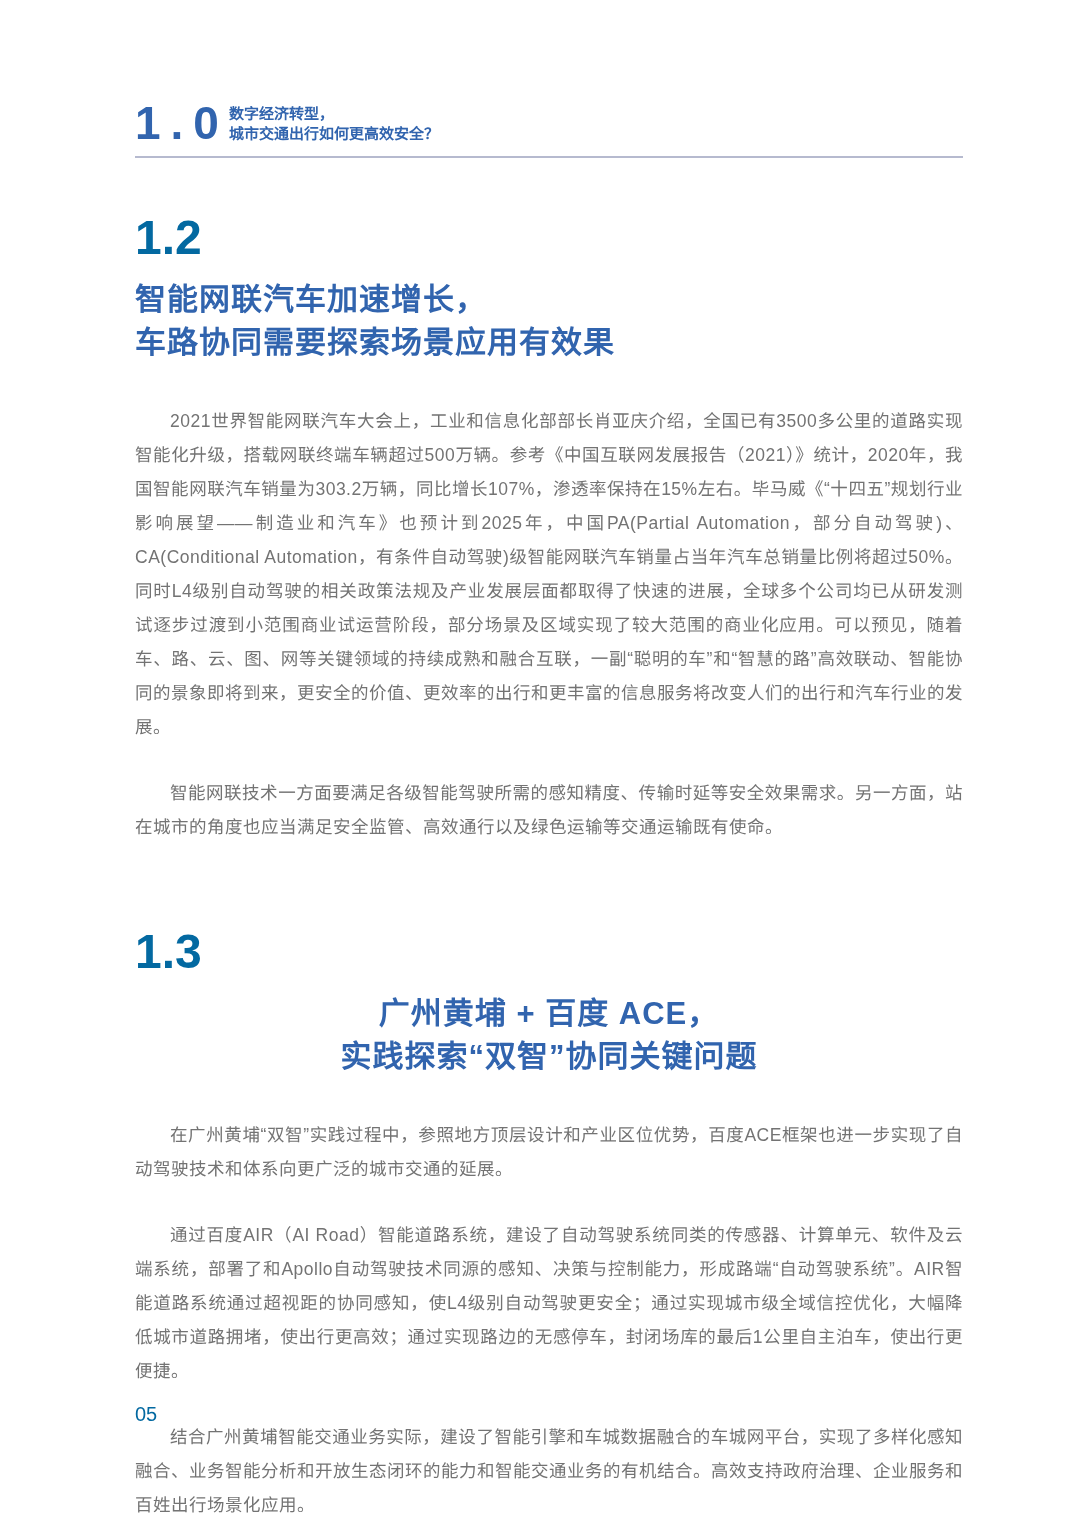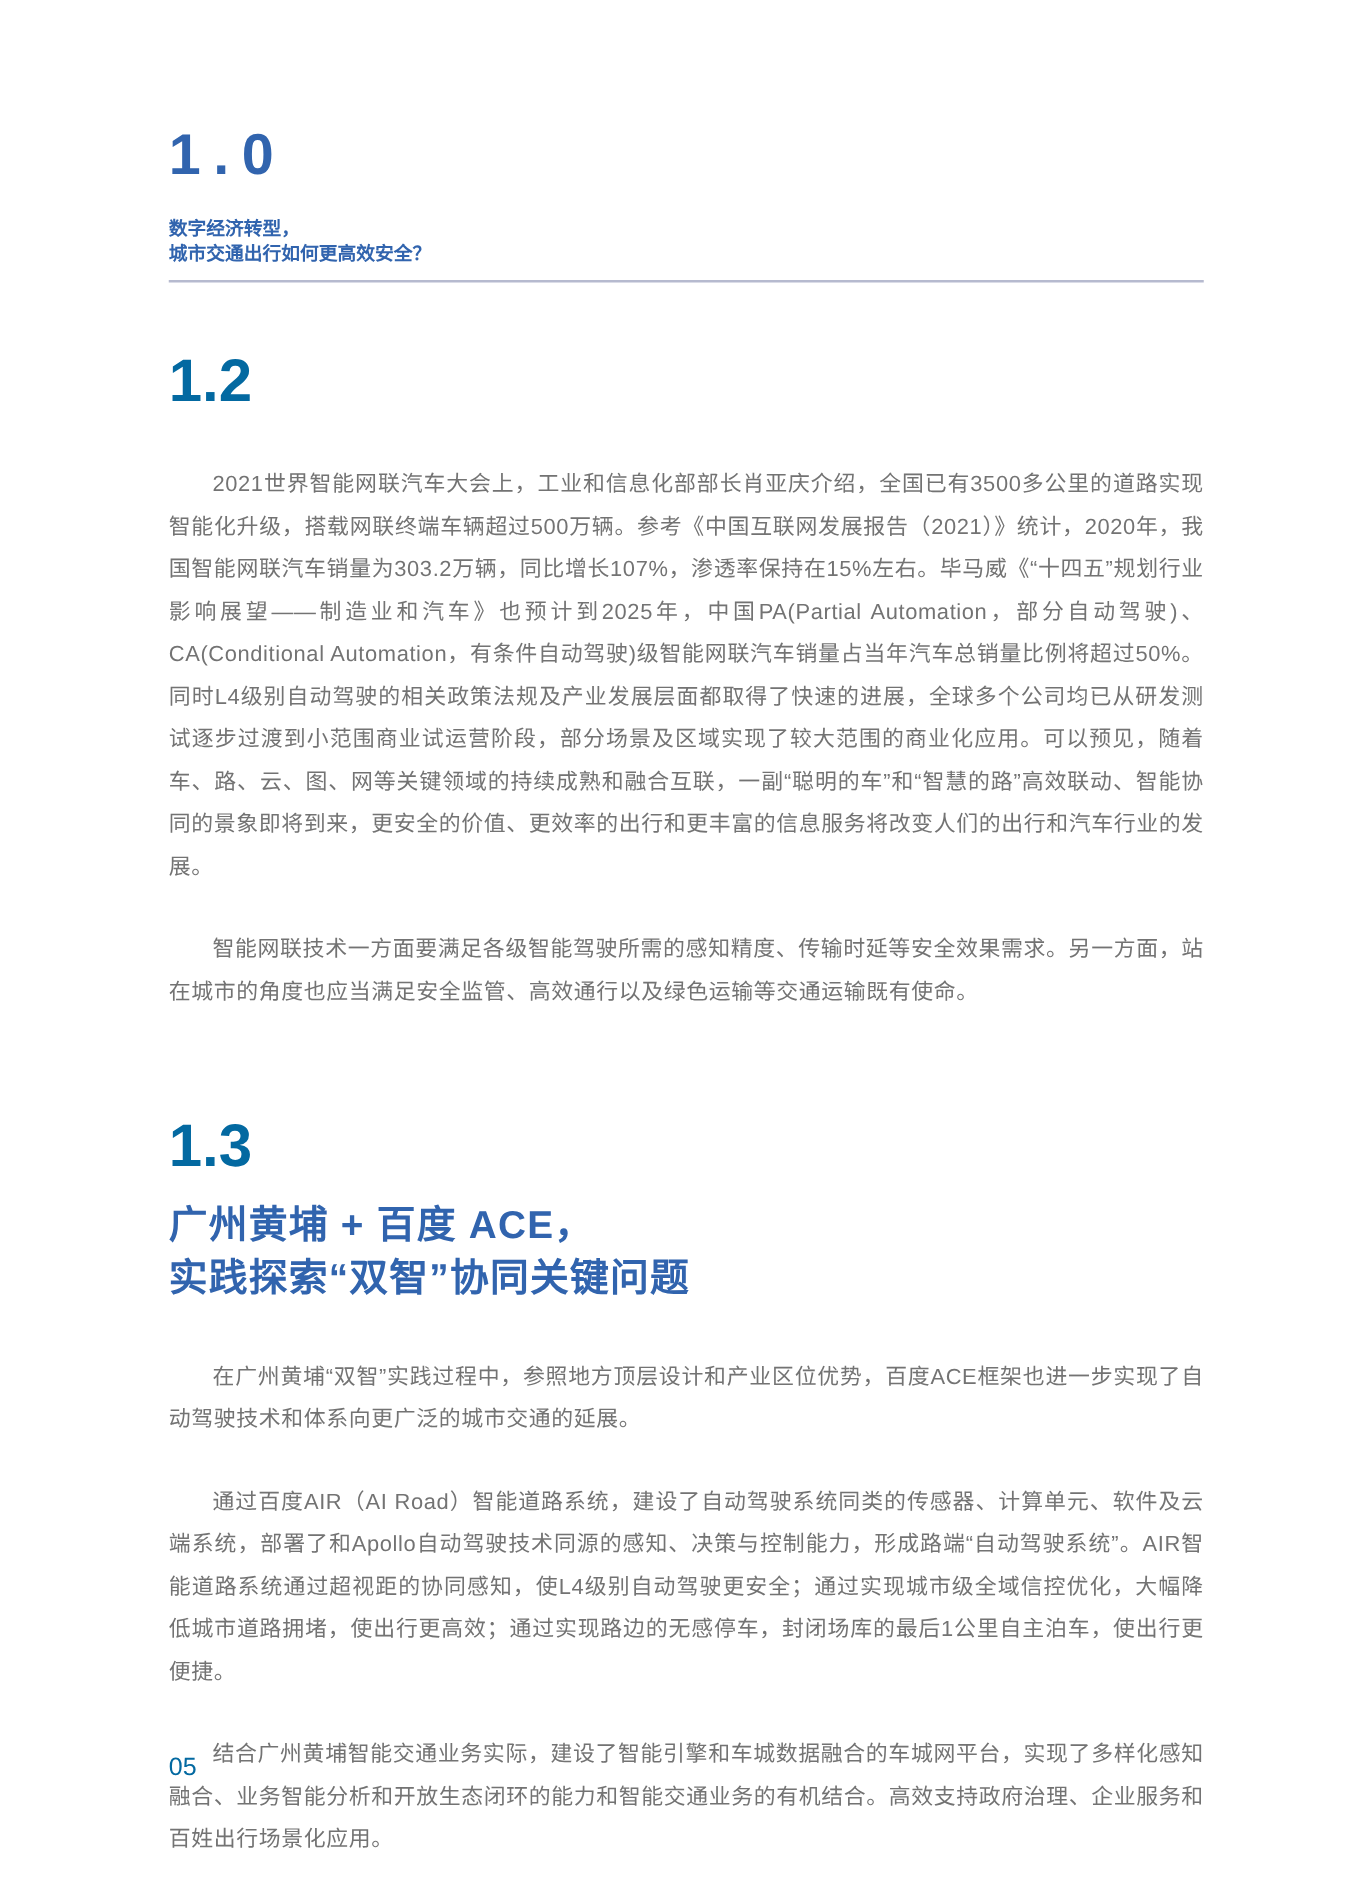--- a/index.html
+++ b/index.html
@@ -19,23 +19,21 @@
   .content {
     position: absolute;
     left: 135px;
     top: 0;
     width: 828px;
   }
   
   .page-header {
     display: flex;
     align-items: flex-start;
-    gap: 24px;
     padding-top: 100px;
-    flex-direction: column;
   }
   .chapter-num {
     color: #3164ae;
     font-size: 46px;
     font-weight: bold;
     line-height: 1;
     letter-spacing: 10px;
     white-space: nowrap;
   }
   .chapter-title {
@@ -99,29 +97,33 @@
       <div class="chapter-num">1.0</div>
       <div class="chapter-title">
         <div>数字经济转型，</div>
         <div>城市交通出行如何更高效安全？</div>
       </div>
     </header>
     <div class="header-rule"></div>
 
     <section class="sec-12">
       <div class="section-num">1.2</div>
+      <h2 class="section-title" style="margin:16px 0 0 0;">
+        <div>智能网联汽车加速增长，</div>
+        <div>车路协同需要探索场景应用有效果</div>
+      </h2>
       <div class="paragraphs">
         <p class="body-para">2021世界智能网联汽车大会上，工业和信息化部部长肖亚庆介绍，全国已有3500多公里的道路实现智能化升级，搭载网联终端车辆超过500万辆。参考《中国互联网发展报告（2021）》统计，2020年，我国智能网联汽车销量为303.2万辆，同比增长107%，渗透率保持在15%左右。毕马威《“十四五”规划行业影响展望——制造业和汽车》也预计到2025年，中国PA(Partial Automation，部分自动驾驶)、CA(Conditional Automation，有条件自动驾驶)级智能网联汽车销量占当年汽车总销量比例将超过50%。同时L4级别自动驾驶的相关政策法规及产业发展层面都取得了快速的进展，全球多个公司均已从研发测试逐步过渡到小范围商业试运营阶段，部分场景及区域实现了较大范围的商业化应用。可以预见，随着车、路、云、图、网等关键领域的持续成熟和融合互联，一副“聪明的车”和“智慧的路”高效联动、智能协同的景象即将到来，更安全的价值、更效率的出行和更丰富的信息服务将改变人们的出行和汽车行业的发展。</p>
         <p class="body-para">智能网联技术一方面要满足各级智能驾驶所需的感知精度、传输时延等安全效果需求。另一方面，站在城市的角度也应当满足安全监管、高效通行以及绿色运输等交通运输既有使命。</p>
       </div>
     </section>
 
     <section class="sec-13">
       <div class="section-num">1.3</div>
-      <h2 class="section-title" style="margin:16px 0 0 0;">
+      <h2 class="section-title" style="margin:16px 0 0 0;text-align:center;">
         <div>广州黄埔 + 百度 ACE，</div>
         <div>实践探索“双智”协同关键问题</div>
       </h2>
       <div class="paragraphs">
         <p class="body-para">在广州黄埔“双智”实践过程中，参照地方顶层设计和产业区位优势，百度ACE框架也进一步实现了自动驾驶技术和体系向更广泛的城市交通的延展。</p>
         <p class="body-para">通过百度AIR（AI Road）智能道路系统，建设了自动驾驶系统同类的传感器、计算单元、软件及云端系统，部署了和Apollo自动驾驶技术同源的感知、决策与控制能力，形成路端“自动驾驶系统”。AIR智能道路系统通过超视距的协同感知，使L4级别自动驾驶更安全；通过实现城市级全域信控优化，大幅降低城市道路拥堵，使出行更高效；通过实现路边的无感停车，封闭场库的最后1公里自主泊车，使出行更便捷。</p>
         <p class="body-para">结合广州黄埔智能交通业务实际，建设了智能引擎和车城数据融合的车城网平台，实现了多样化感知融合、业务智能分析和开放生态闭环的能力和智能交通业务的有机结合。高效支持政府治理、企业服务和百姓出行场景化应用。</p>
       </div>
     </section>
 

